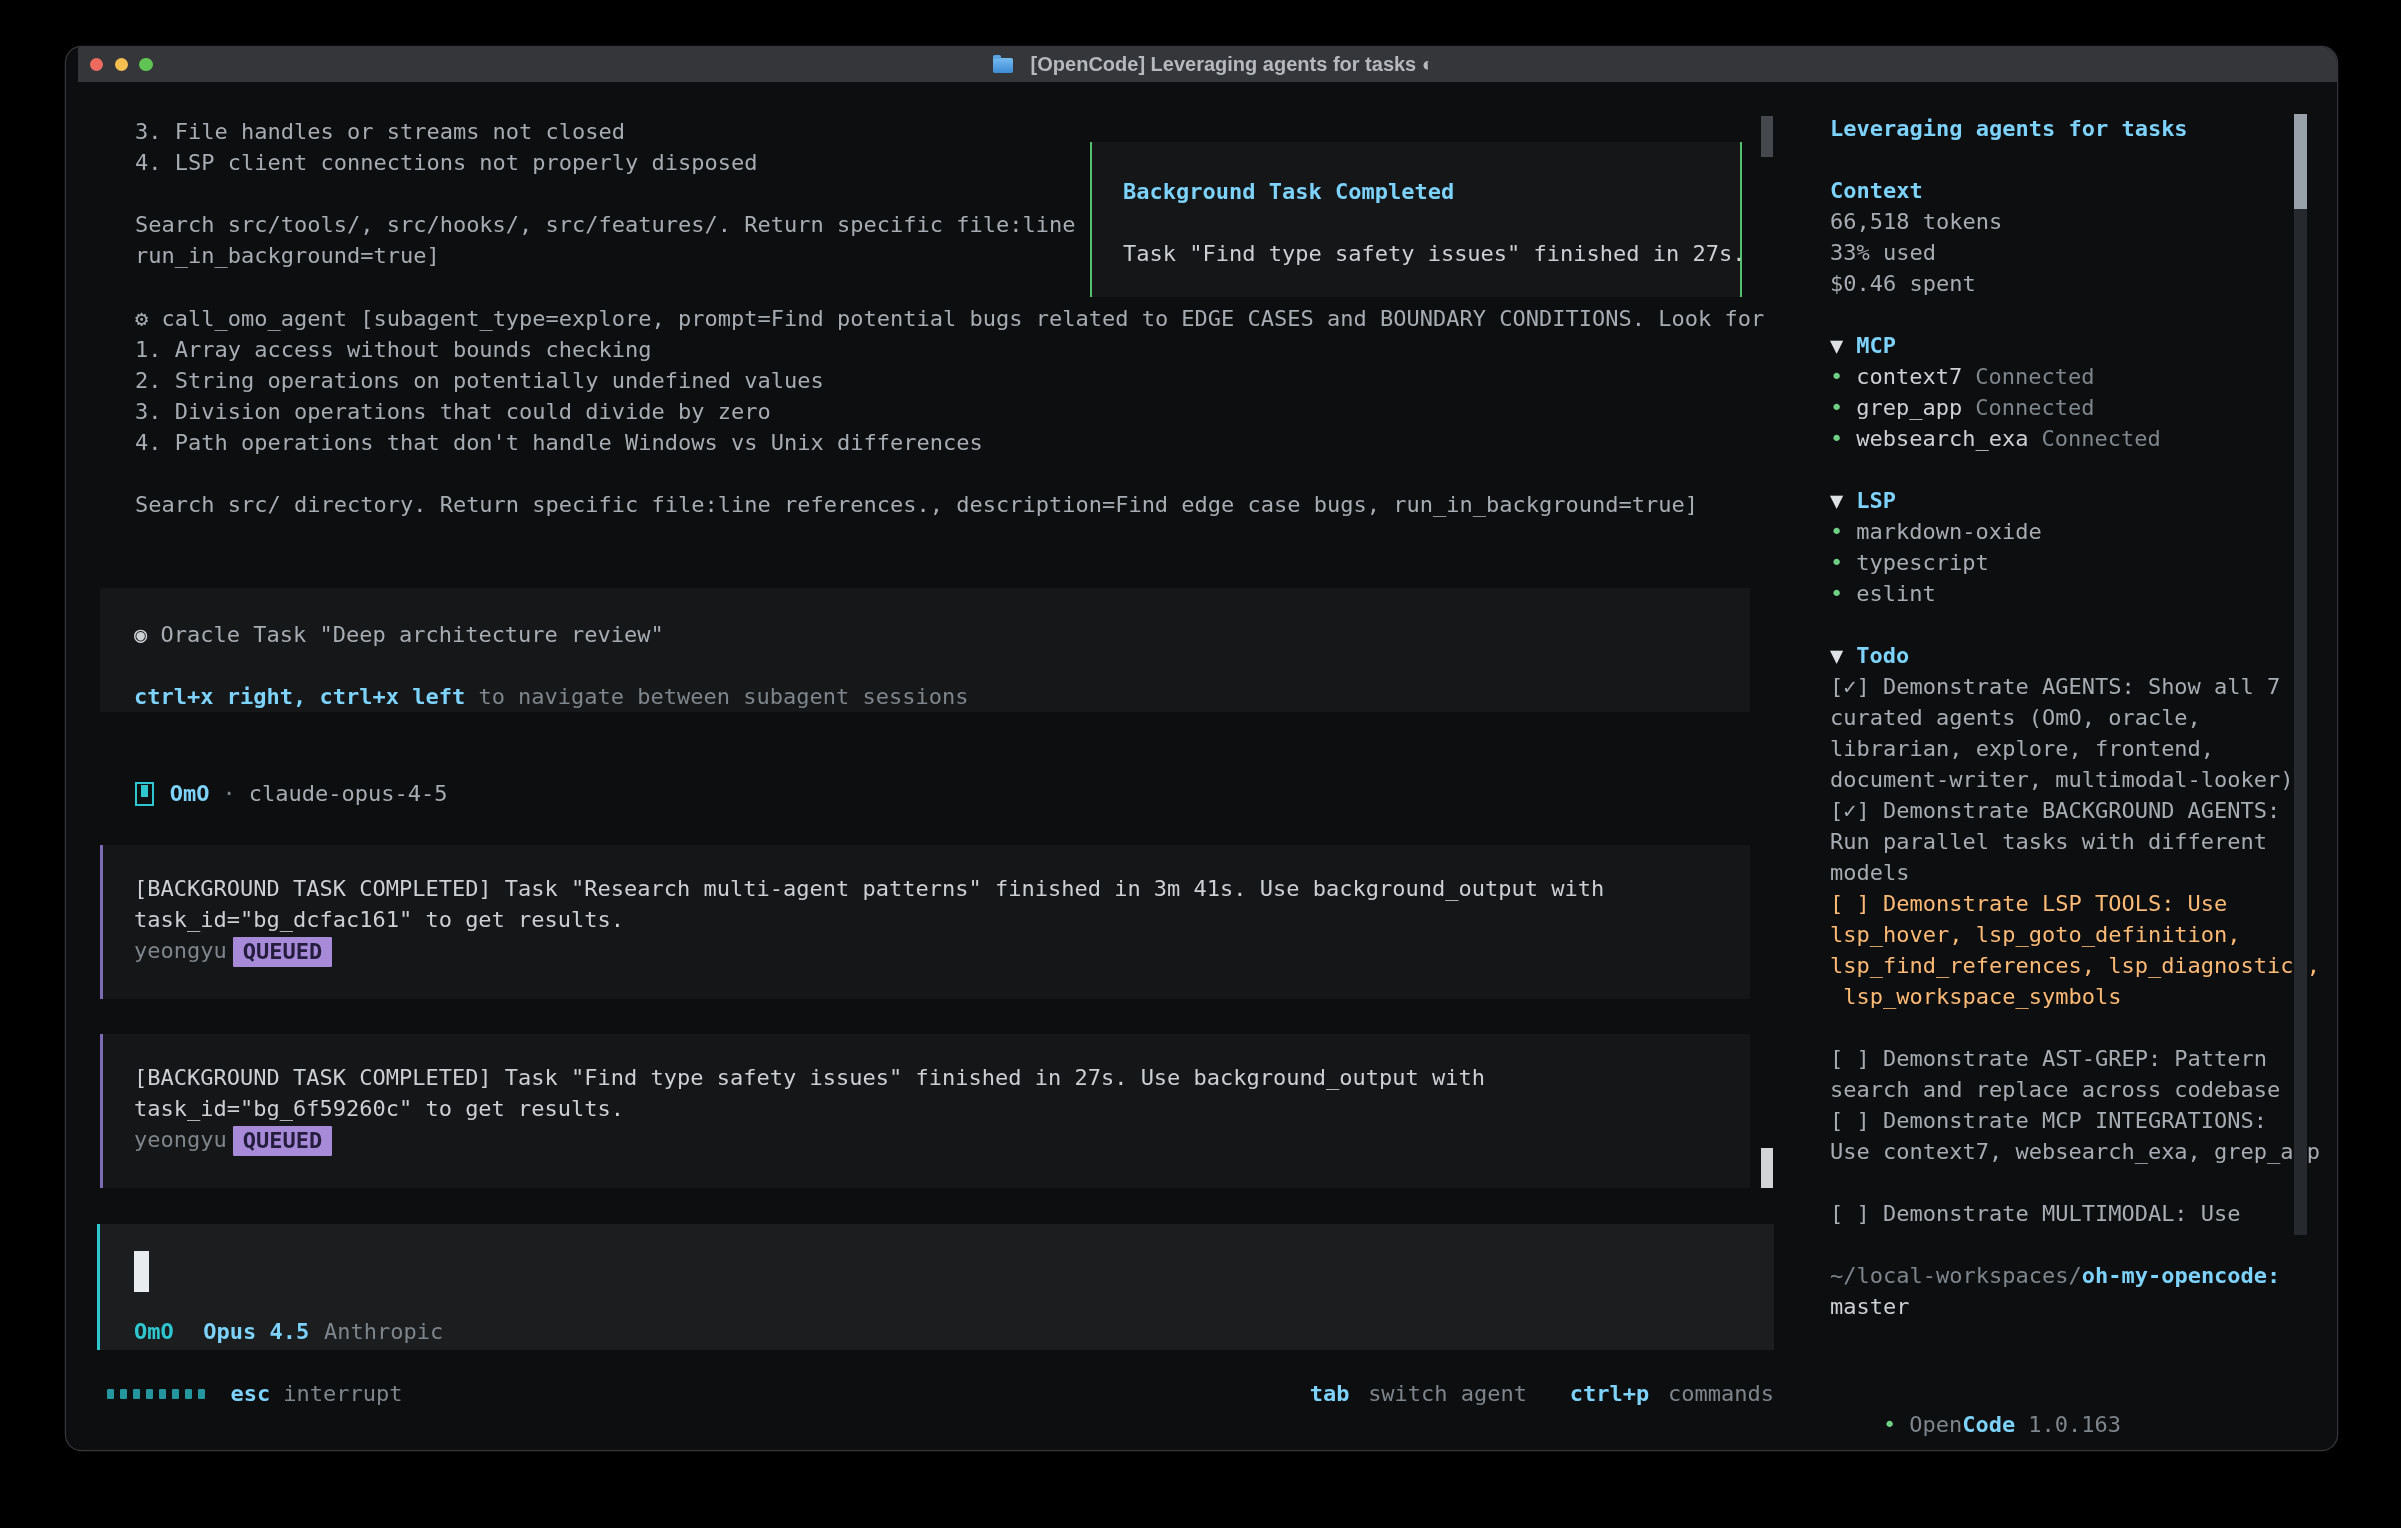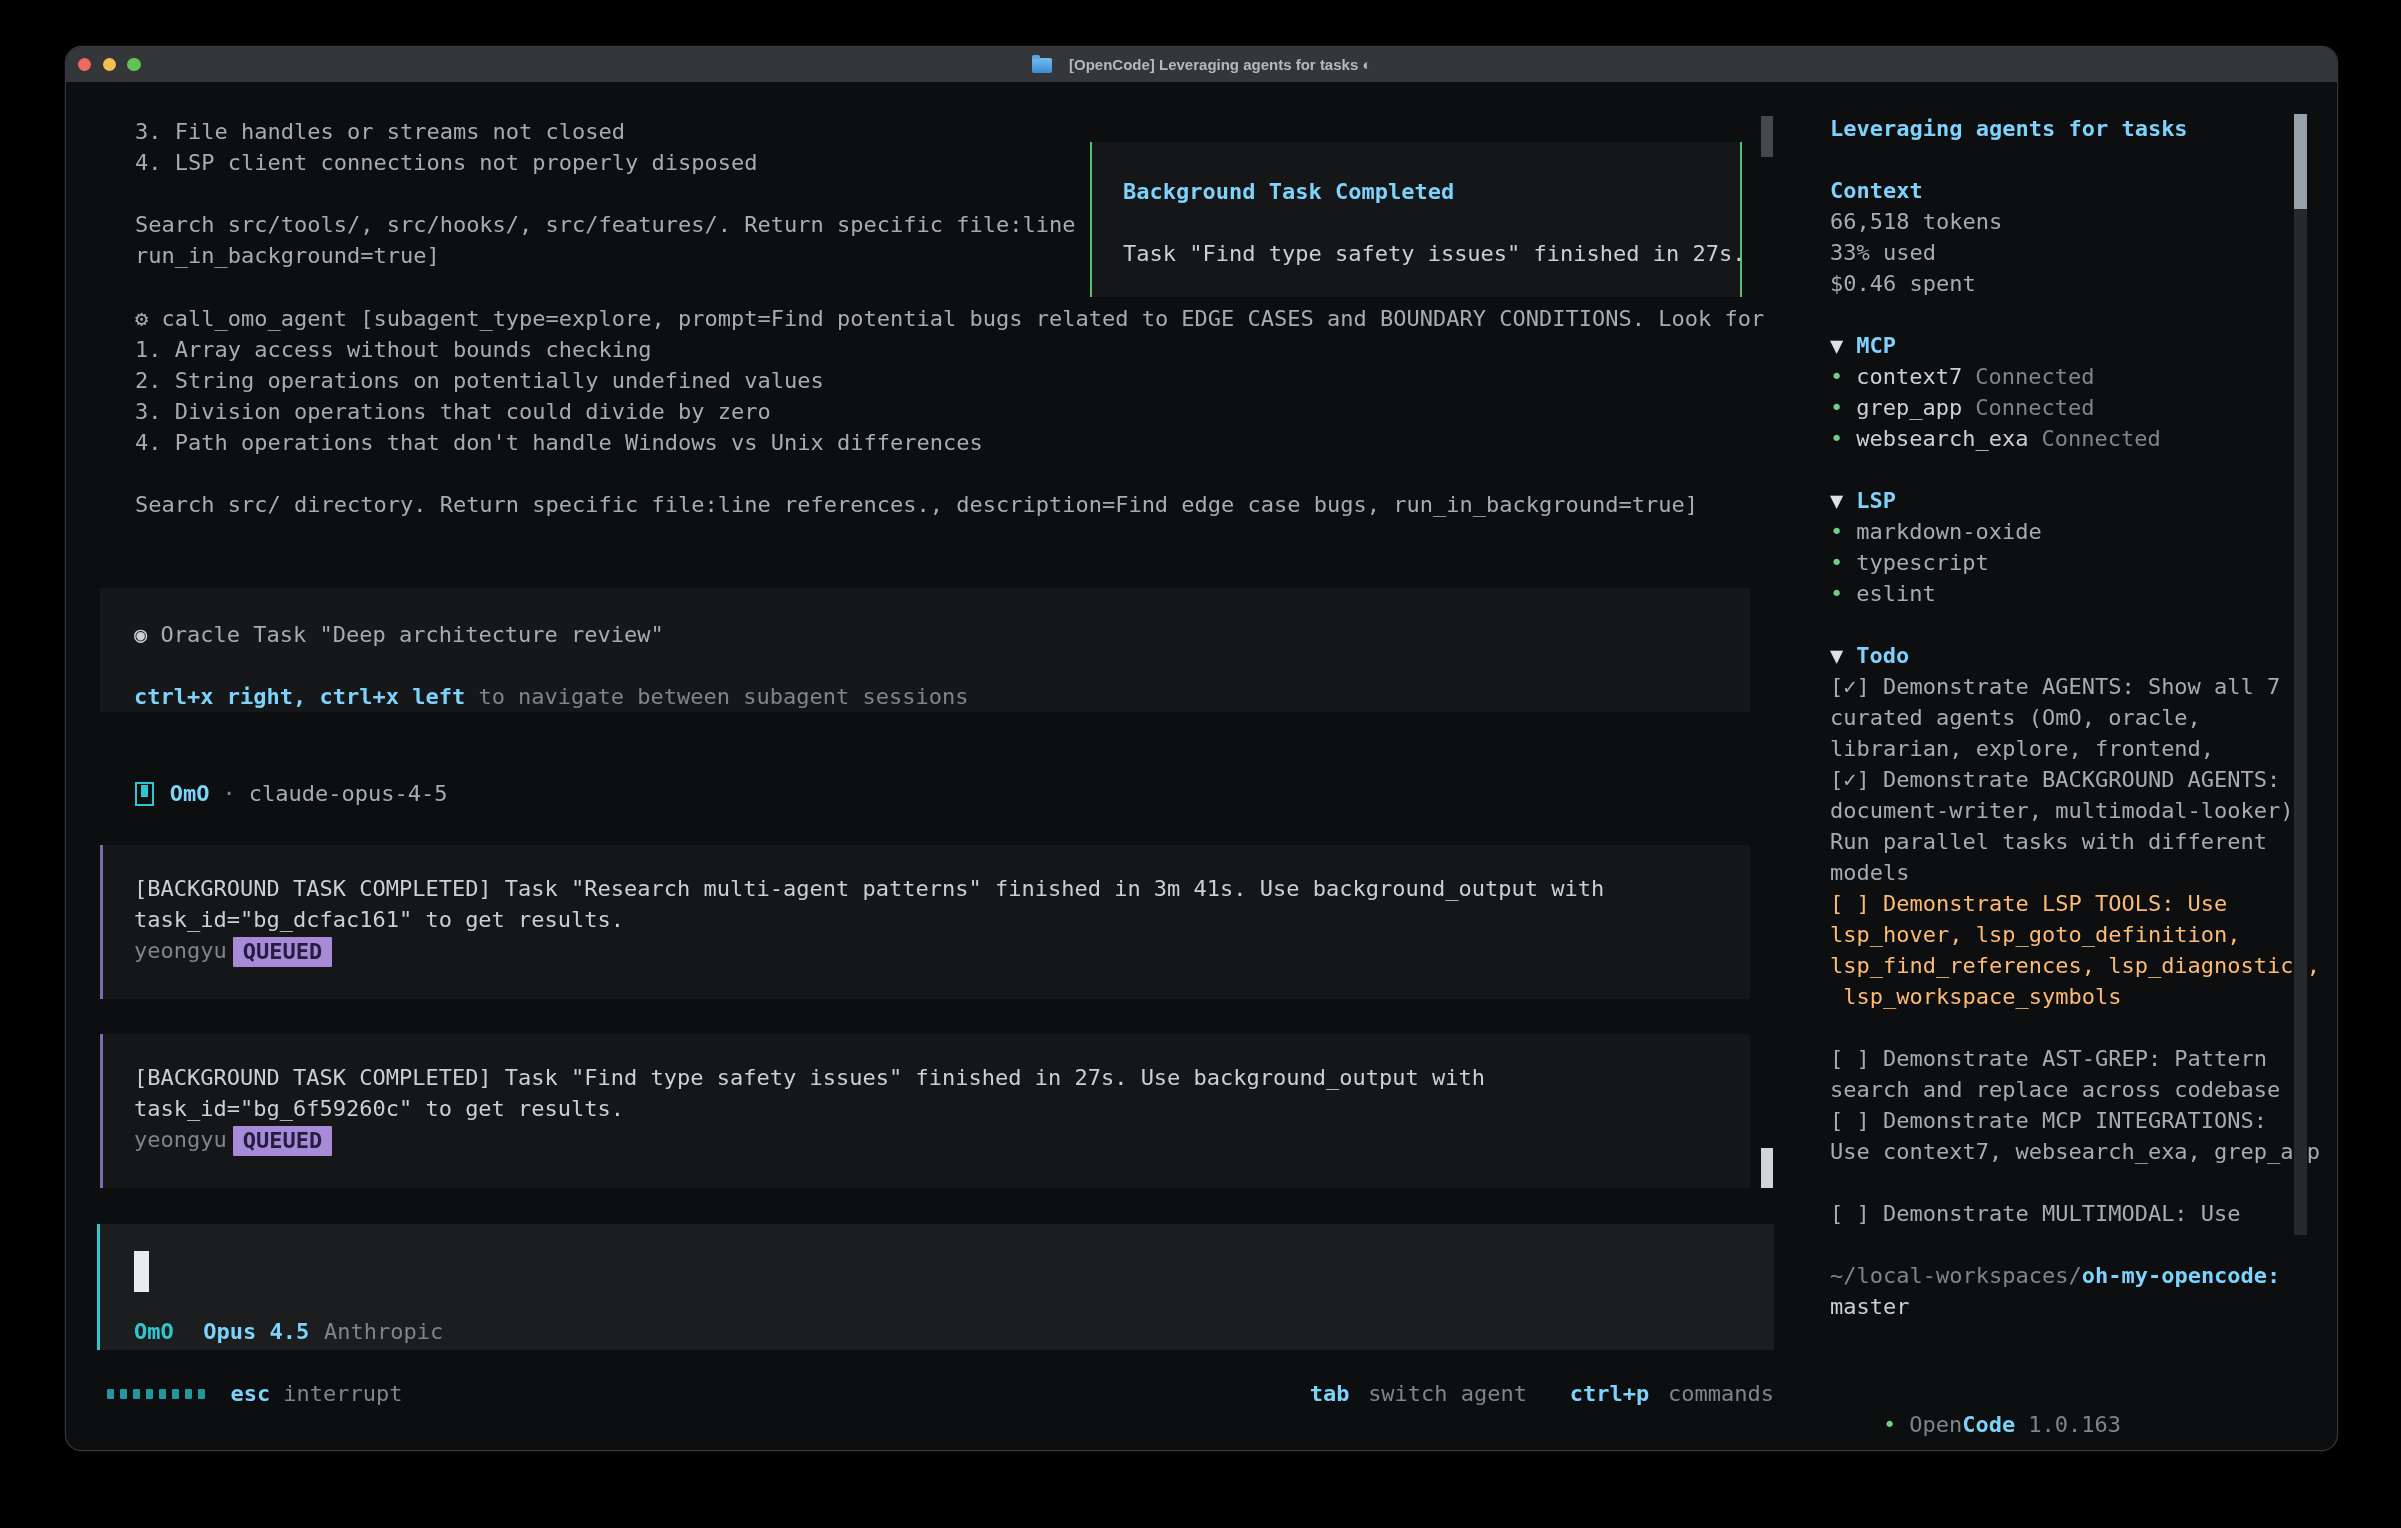--- a/index.html
+++ b/index.html
@@ -6,23 +6,23 @@
   body{
     width:2401px;height:1528px;background:#000;position:relative;overflow:hidden;
     font-family:"DejaVu Sans Mono",monospace;
   }
   .window{
     position:absolute;left:66px;top:47px;width:2271px;height:1403px;
     background:#0d0e10;border-radius:15.4px;overflow:hidden;
     box-shadow:0 0 0 1.2px #34373b;
   }
   .titlebar{
-    position:absolute;left:0;top:0;width:100%;height:35px;background:#343639;
+    position:absolute;left:12px;top:0;width:100%;height:35px;background:#343639;
     display:flex;align-items:center;justify-content:center;
-    font-family:"Liberation Sans",sans-serif;font-weight:bold;font-size:15px;color:#b5b9bd;gap:8px;
+    font-family:"Liberation Sans",sans-serif;font-weight:bold;font-size:20px;color:#b5b9bd;gap:8px;
   }
   .lights{position:absolute;left:11.8px;top:0;height:35px;display:flex;align-items:center;gap:11.2px;}
   .light{width:13.6px;height:13.6px;border-radius:50%;}
   .light.red{background:#ec6a5e;}
   .light.yellow{background:#f4bf50;}
   .light.green{background:#60c454;}
   .folder-icon{
     display:inline-block;width:20px;height:14.8px;border-radius:1.8px;
     background:linear-gradient(#74bbf0,#3d8bd4);margin-right:9.5px;position:relative;top:1.2px;
   }
@@ -205,22 +205,22 @@
     <div class="line"></div>
     <div class="line"><span class="arrow">▼</span><span class="bright bold">LSP</span></div>
     <div class="line"><span class="bullet">•</span><span>markdown-oxide</span></div>
     <div class="line"><span class="bullet">•</span><span>typescript</span></div>
     <div class="line"><span class="bullet">•</span><span>eslint</span></div>
     <div class="line"></div>
     <div class="line"><span class="arrow">▼</span><span class="bright bold">Todo</span></div>
     <div class="line">[✓] Demonstrate AGENTS: Show all 7</div>
     <div class="line">curated agents (OmO, oracle,</div>
     <div class="line">librarian, explore, frontend,</div>
+    <div class="line">document-writer, multimodal-looker)</div>
     <div class="line">[✓] Demonstrate BACKGROUND AGENTS:</div>
-    <div class="line">document-writer, multimodal-looker)</div>
     <div class="line">Run parallel tasks with different</div>
     <div class="line">models</div>
     <div class="line greentx">[ ] Demonstrate LSP TOOLS: Use</div>
     <div class="line greentx">lsp_hover, lsp_goto_definition,</div>
     <div class="line greentx">lsp_find_references, lsp_diagnostics,</div>
     <div class="line greentx"> lsp_workspace_symbols</div>
     <div class="line"></div>
     <div class="line">[ ] Demonstrate AST-GREP: Pattern</div>
     <div class="line">search and replace across codebase</div>
     <div class="line">[ ] Demonstrate MCP INTEGRATIONS:</div>

